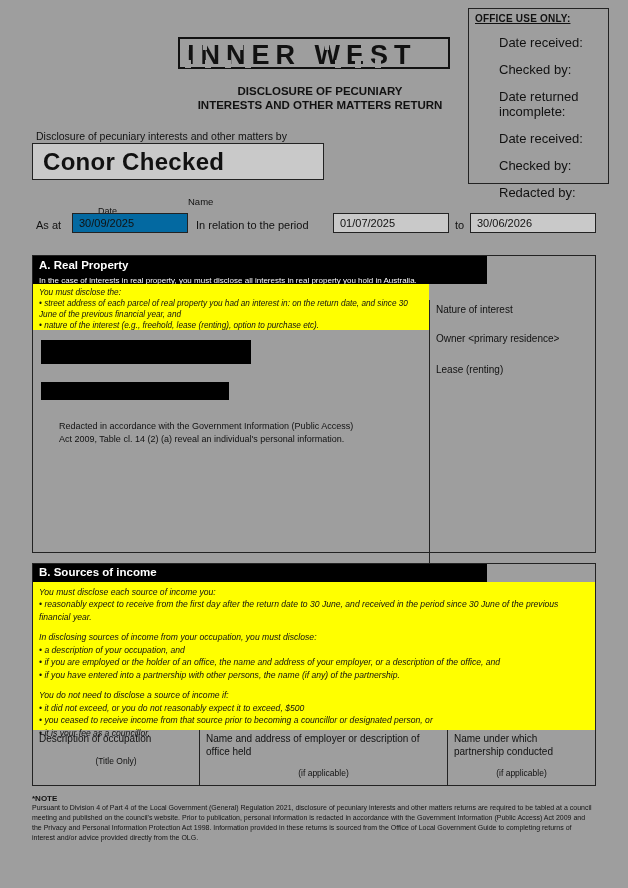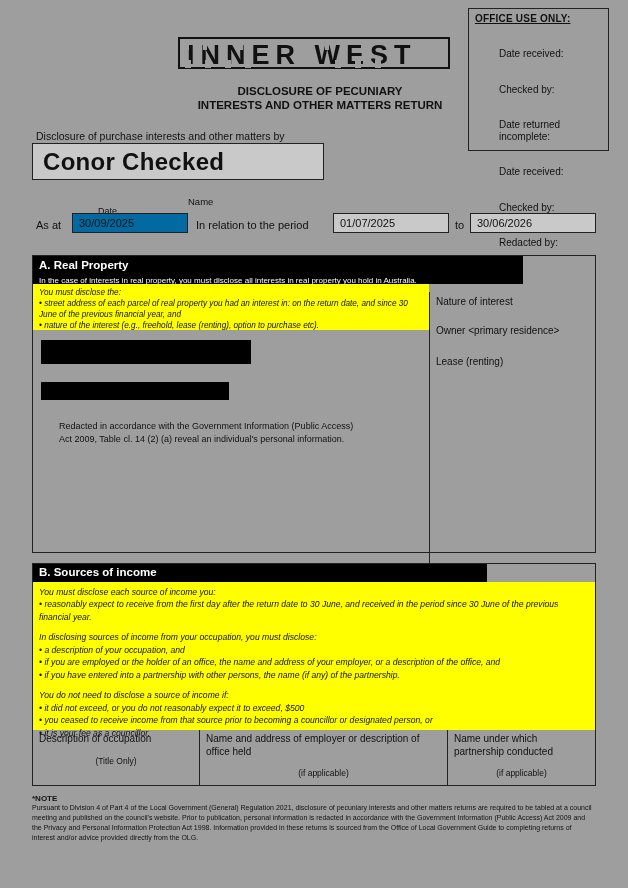--- a/index.html
+++ b/index.html
@@ -8,26 +8,26 @@
     background:#9e9e9e;
     font-family:"Liberation Sans", sans-serif;
     color:#111;
     position:relative;
     overflow:hidden;
   }
   .page{position:absolute;left:0;top:0;width:628px;height:888px;}
 
   
   .office-box{
-    position:absolute;left:468px;top:8px;width:141px;height:143px;
+    position:absolute;left:468px;top:8px;width:141px;height:176px;
     border:1px solid #222;background:#9e9e9e;
     padding:4px 6px;box-sizing:border-box;
   }
   .office-title{font-size:10px;font-weight:bold;letter-spacing:.2px;text-decoration:underline;}
-  .office-line{font-size:10px;margin-top:24px;line-height:1.15;padding-left:24px;}
+  .office-line{font-size:13px;margin-top:12px;line-height:1.15;padding-left:24px;}
 
   
   .masthead{
     position:absolute;left:170px;top:26px;width:290px;height:52px;
     display:flex;align-items:center;justify-content:center;
   }
   .masthead svg{display:block;}
 
   .doc-title{
     position:absolute;left:120px;top:84px;width:400px;
@@ -66,36 +66,36 @@
     border:1px solid #222;background:#c9c9c9;
     display:flex;align-items:center;padding-left:6px;box-sizing:border-box;font-size:11px;
   }
 
   
   .secA-outer{
     position:absolute;left:32px;top:255px;width:564px;height:298px;
     border:1px solid #222;box-sizing:border-box;background:#9e9e9e;
   }
   .secA-head{
-    position:absolute;left:0;top:0;width:490px;height:28px;background:#000;color:#fff;
+    position:absolute;left:0;top:0;width:454px;height:28px;background:#000;color:#fff;
     padding:3px 6px;box-sizing:border-box;
   }
   .secA-head .t{font-size:11.5px;font-weight:bold;}
   .secA-head .s{font-size:8px;margin-top:5px;}
   .secA-yellow{
     position:absolute;left:0;top:28px;width:396px;height:46px;background:#ffff00;
     padding:3px 6px;box-sizing:border-box;font-size:8.2px;line-height:1.35;font-style:italic;
   }
   .redact1{position:absolute;left:8px;top:84px;width:210px;height:24px;background:#000;}
   .redact2{position:absolute;left:8px;top:126px;width:188px;height:18px;background:#000;}
   .redact-note{
     position:absolute;left:26px;top:164px;width:300px;font-size:9px;line-height:1.45;
   }
   .secA-right{
-    position:absolute;left:396px;top:36px;width:166px;height:317px;
+    position:absolute;left:396px;top:44px;width:166px;height:317px;
     border-left:1px solid #222;box-sizing:border-box;padding:4px 6px;
   }
   .nature-hdr{font-size:10px;}
   .nature-item{font-size:10px;margin-top:18px;line-height:1.25;}
 
   
   .secB-outer{
     position:absolute;left:32px;top:563px;width:564px;height:223px;
     border:1px solid #222;box-sizing:border-box;background:#9e9e9e;
   }
@@ -165,21 +165,21 @@
         <rect x="200" y="32" width="6" height="8"></rect>
       </g>
     </svg>
   </div>
 
   <div class="doc-title">
     <div>DISCLOSURE OF PECUNIARY</div>
     <div>INTERESTS AND OTHER MATTERS RETURN</div>
   </div>
 
-  <div class="disc-label">Disclosure of purchase interests and other matters by</div>
+  <div class="disc-label">Disclosure of pecuniary interests and other matters by</div>
   <div class="name-box">
     <span>Conor Checked</span>
   </div>
   <div class="cap-name">Name</div>
 
   <div class="asat-label">As at</div>
   <div class="cap-date">Date</div>
   <div class="date-box">30/09/2025</div>
   <div class="rel-label">In relation to the period</div>
   <div class="from-box">01/07/2025</div>

